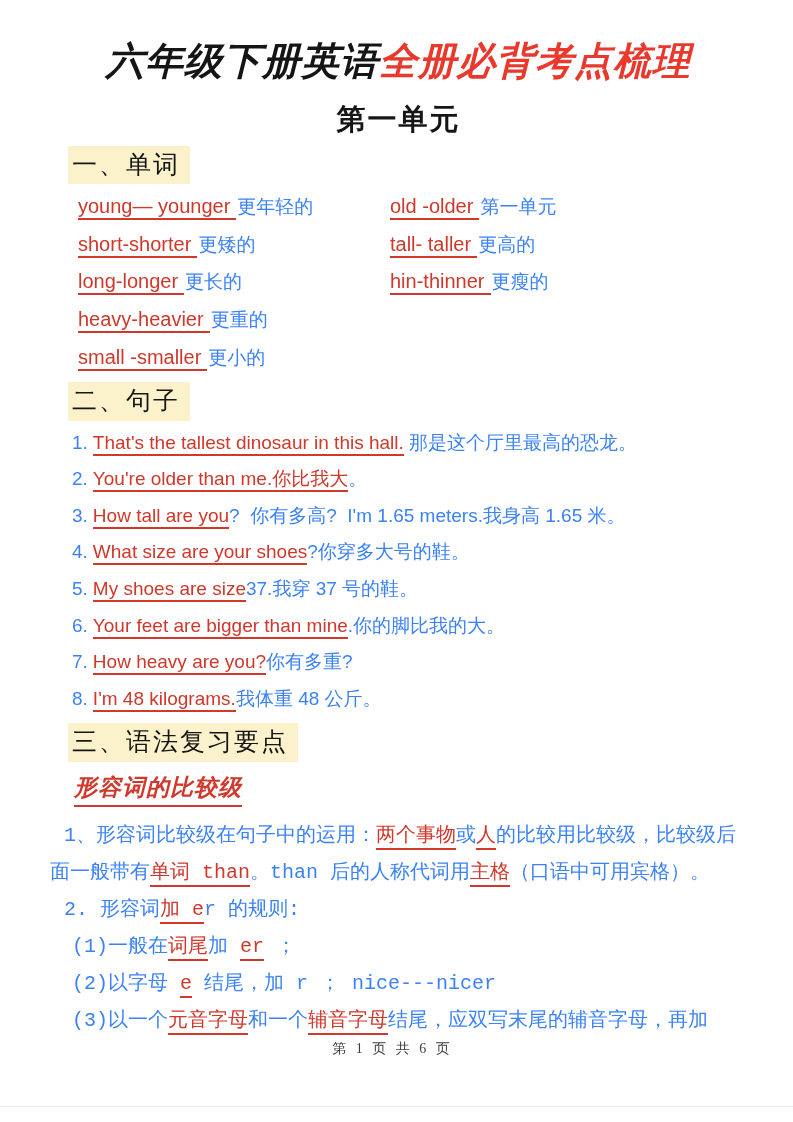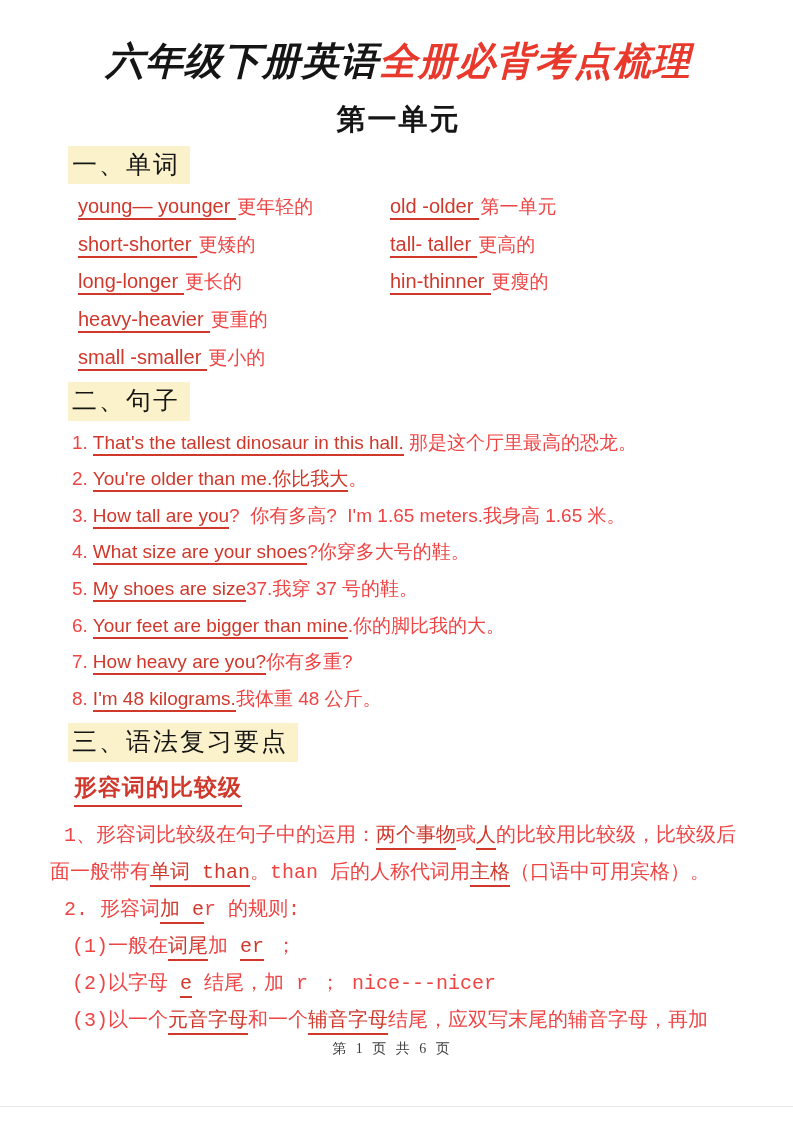--- a/index.html
+++ b/index.html
@@ -54,39 +54,40 @@
   .word-row{display:flex;line-height:36.6px;white-space:pre-wrap}
   .word-cell{width:312px;font-size:20px}
   .word-cell .en{padding-right:6px}
   .word-cell .zh{padding-left:1px;font-size:19px}
   
   .seg-ru{
     color:var(--red);
     border-bottom:2px solid var(--red);
     padding-bottom:1px;
   }
-  .seg-b{color:#ef4444}
+  .seg-b{color:#3b82f6}
   
   .sentence-list{margin:2px 0 0 22px}
   .sentence{
     font-size:19px;
     line-height:36.6px;
     white-space:pre-wrap;
   }
   .sentence .num{margin-right:5px}
   
   .grammar-sub{
     margin:6px 0 6px 24px;
     display:inline-block;
     font-size:23px;
     font-weight:bold;
     color:var(--red);
     border-bottom:2px solid var(--red);
     padding-bottom:2px;
     letter-spacing:1px;
+    font-style:italic;
   }
   .grammar-block{margin-top:4px}
   .g-para{
     font-size:20px;
     line-height:37px;
     white-space:pre-wrap;
     margin:0;
     font-family:Liberation Mono, monospace;
   }
   .g-num{text-indent:14px}

